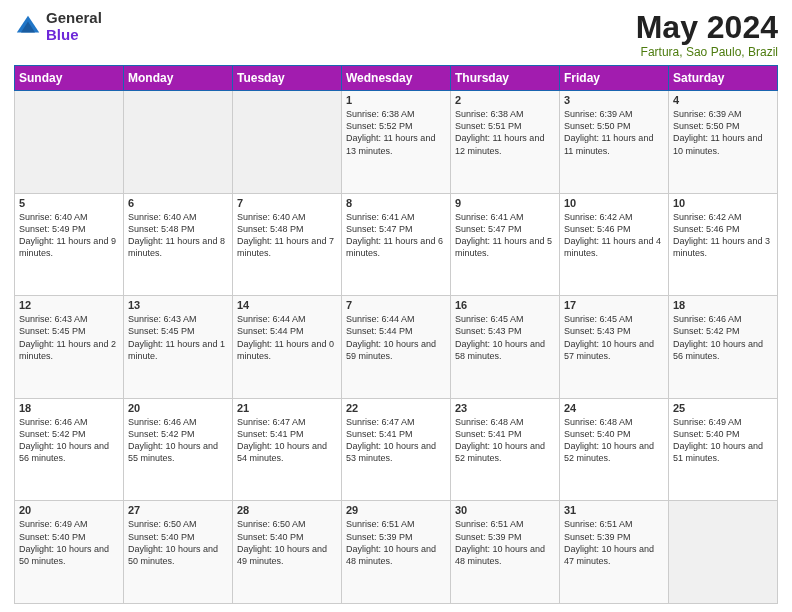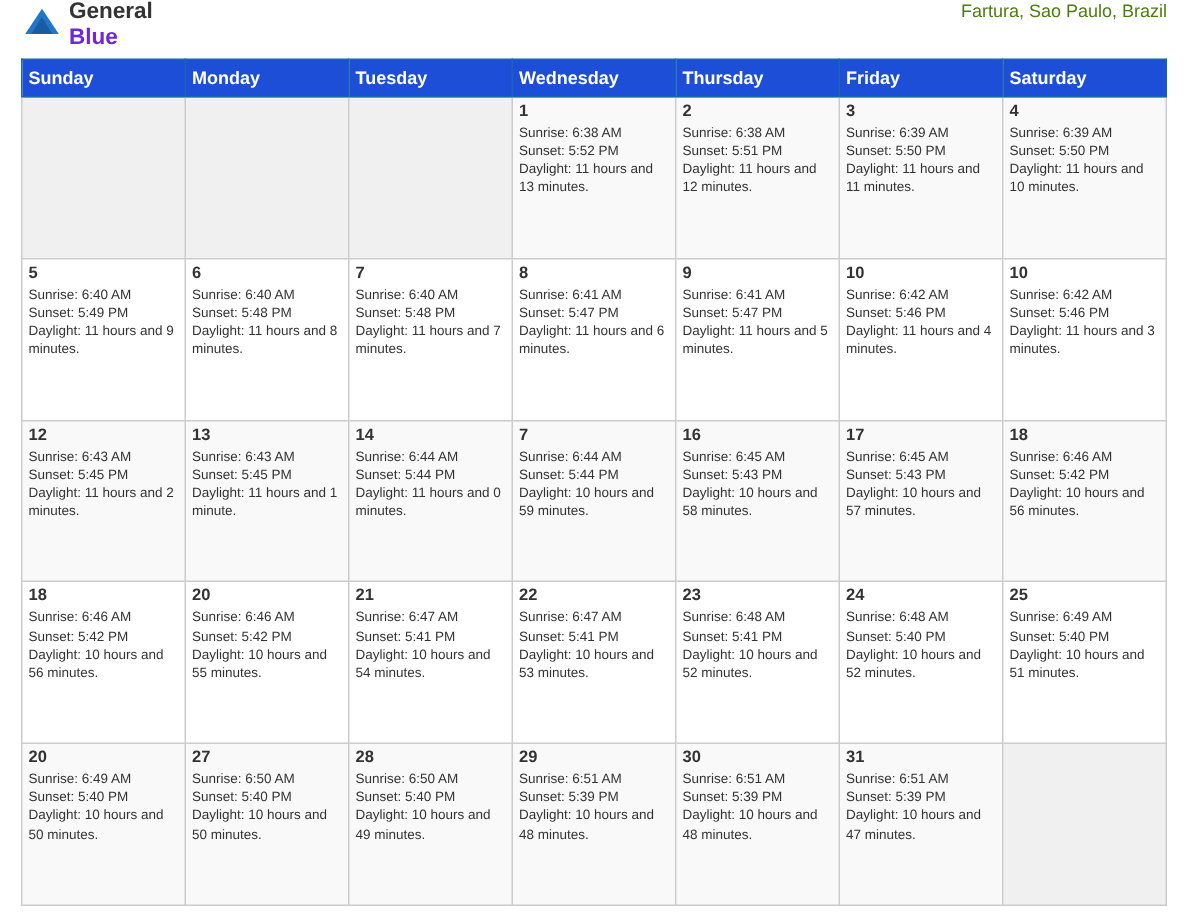--- a/index.html
+++ b/index.html
@@ -6,21 +6,21 @@
     body {
       width: 792px;
       height: 612px;
       font-family: Arial, sans-serif;
       background: #fff;
       overflow: hidden;
     }
     .page {
       width: 792px;
       height: 612px;
-      padding: 0 14px 8px 14px;
+      padding: 10px 14px 8px 14px;
       display: flex;
       flex-direction: column;
     }
     .header {
       display: flex;
       justify-content: space-between;
       align-items: flex-start;
       margin-bottom: 6px;
     }
     .logo {
@@ -61,21 +61,21 @@
       color: #4d7c0f;
     }
     .calendar {
       flex: 1;
       border: 1px solid #ccc;
       border-collapse: collapse;
       width: 100%;
       table-layout: fixed;
     }
     .calendar thead tr th {
-      background-color: #1d4ed8;
+      background-color: #a21caf;
       color: #fff;
       font-size: 12px;
       font-weight: bold;
       padding: 5px 4px;
       text-align: left;
       border: 1px solid #1a65b0;
     }
     .calendar tbody tr td {
       border: 1px solid #ccc;
       vertical-align: top;
@@ -115,20 +115,21 @@
       <svg class="logo-icon" viewBox="0 0 40 40">
         <polygon points="20,4 36,28 4,28" fill="#2176c7"></polygon>
         <polygon points="20,12 30,28 10,28" fill="#1a5ca0"></polygon>
       </svg>
       <div class="logo-text">
         <span class="logo-general">General</span>
         <span class="logo-blue">Blue</span>
       </div>
     </div>
     <div class="title-area">
+      <div class="month-title">May 2024</div>
       <div class="location">Fartura, Sao Paulo, Brazil</div>
     </div>
   </div>
   <table class="calendar">
     <thead>
       <tr>
       <th>Sunday</th>
           <th>Monday</th>
           <th>Tuesday</th>
           <th>Wednesday</th>

